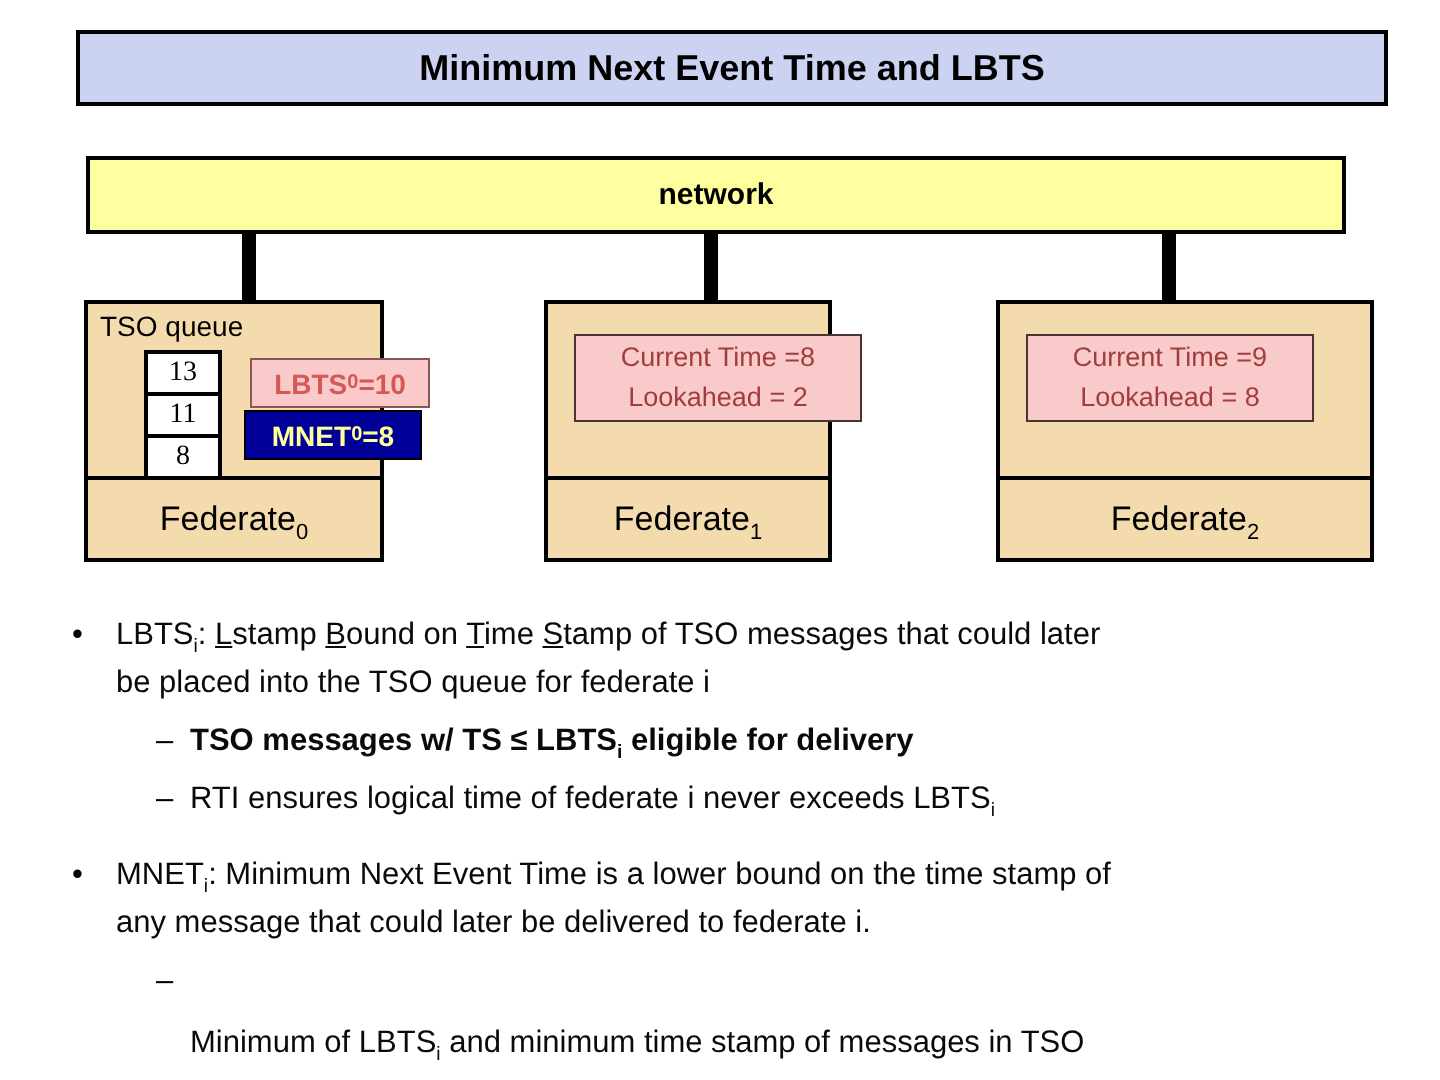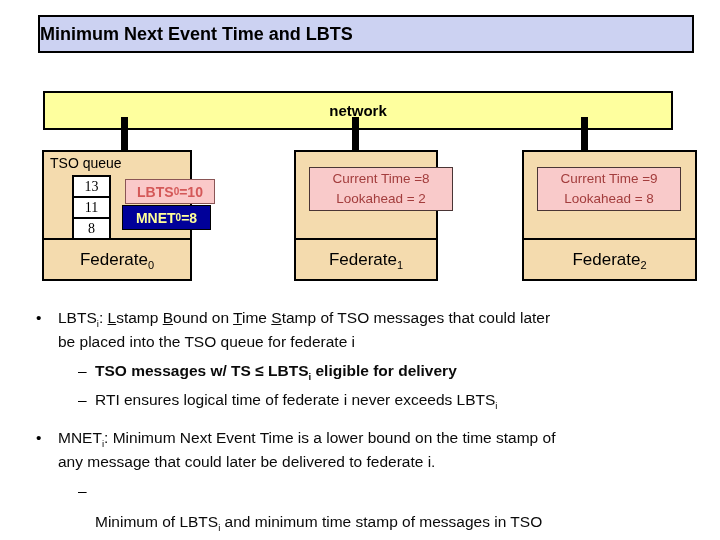--- a/index.html
+++ b/index.html
@@ -6,28 +6,28 @@
   body{
     width:720px;height:540px;position:relative;background:#ffffff;
     font-family:"Liberation Sans", sans-serif;color:#000;overflow:hidden;
   }
   .abs{position:absolute;box-sizing:border-box;}
 
   
   .title-bar{
     left:38px;top:15px;width:656px;height:38px;
     background:#ccd2f2;border:2px solid #000;
-    display:flex;align-items:center;justify-content:flex-start;
+    display:flex;align-items:center;justify-content:center;
     font-size:18px;font-weight:bold;
   }
   .network-bar{
     left:43px;top:78px;width:630px;height:39px;
     background:#feff9e;border:2px solid #000;
     display:flex;align-items:center;justify-content:center;
-    font-size:15px;font-weight:bold;margin-top:13px;
+    font-size:15px;font-weight:bold;
   }
   .connector{width:7px;height:36px;top:117px;background:#000;}
 
   
   .federate-box{
     top:150px;height:131px;background:#f4dbae;border:2px solid #000;
   }
   .fed-label{
     position:absolute;left:0;right:0;bottom:0;height:39px;
     border-top:2px solid #000;
@@ -108,30 +108,30 @@
   <div class="mnet-badge">
       <span>MNET</span>
       <sub>0</sub>
       <span>=8</span>
     </div>
   <div class="fed-label">
     <span><span>Federate</span><sub>0</sub></span>
   </div>
 </div>
 
-<div class="abs federate-box" style="left:272px;width:144px;margin-left:22px;">
+<div class="abs federate-box" style="left:272px;width:144px;">
   <div class="status-box">
     <span><span>Current Time =8</span><br><span>Lookahead = 2</span></span>
   </div>
   <div class="fed-label">
     <span><span>Federate</span><sub>1</sub></span>
   </div>
 </div>
 
-<div class="abs federate-box" style="left:522px;width:175px;">
+<div class="abs federate-box" style="left:498px;width:189px;">
   <div class="status-box">
     <span><span>Current Time =9</span><br><span>Lookahead = 8</span></span>
   </div>
   <div class="fed-label">
     <span><span>Federate</span><sub>2</sub></span>
   </div>
 </div>
 
 <div class="abs glyph" style="left:36px;top:306px;">•</div>
 <div class="abs btxt" style="left:58px;top:306px;width:640px;"><span>LBTS</span><sub>i</sub><span>: </span><span class="u">L</span><span>stamp </span><span class="u">B</span><span>ound on </span><span class="u">T</span><span>ime </span><span class="u">S</span><span>tamp of  TSO messages that could later</span><br><span>be placed into the TSO queue for federate i</span></div>

